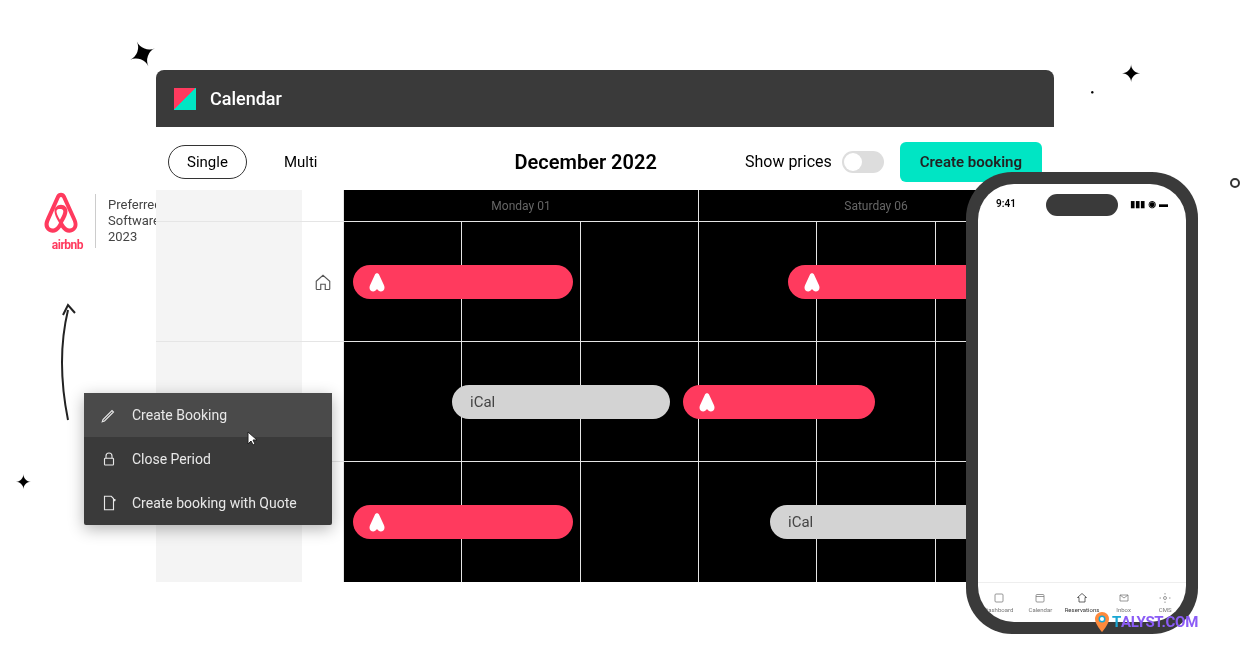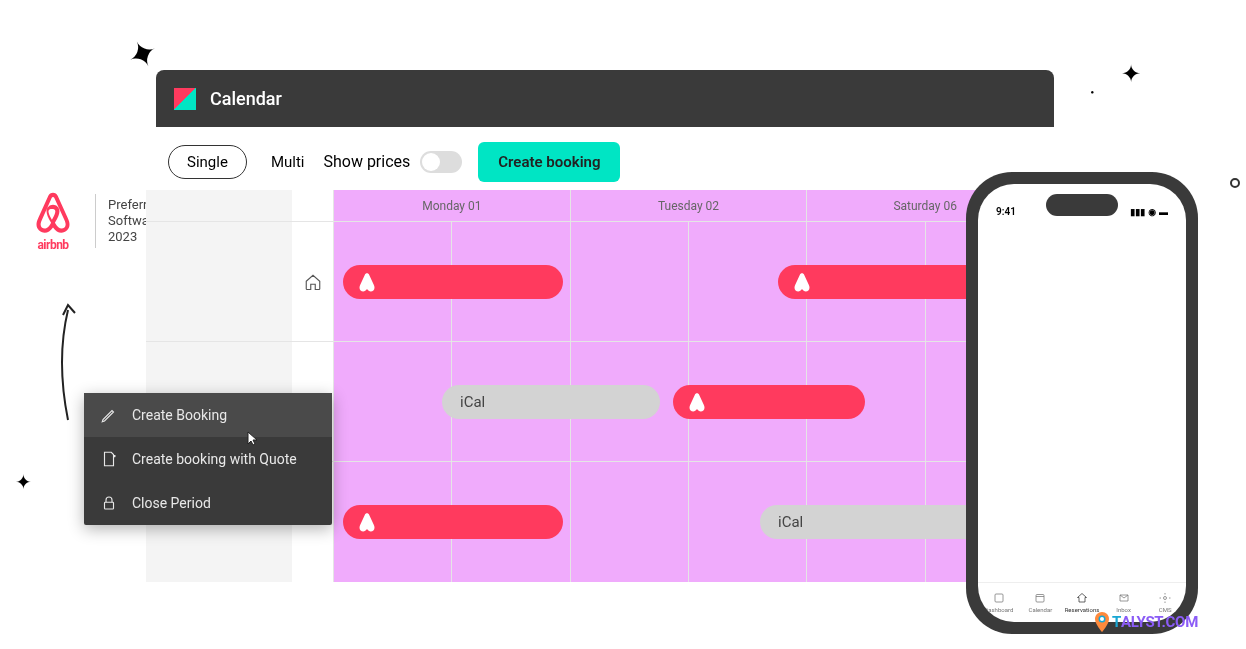--- a/index.html
+++ b/index.html
@@ -7,58 +7,58 @@
 .deco{position:absolute}
 .deco-1{top:34px;left:128px;font-size:36px;transform:rotate(-25deg)}
 .deco-2{top:60px;right:105px;font-size:24px}
 .deco-3{top:88px;right:152px;font-size:6px}
 .deco-4{top:178px;right:6px;width:10px;height:10px;border:2px solid #333;border-radius:50%}
 .deco-5{top:470px;left:15px;font-size:20px}
 .appbar{position:absolute;top:70px;left:156px;width:898px;height:57px;background:#3a3a3a;border-radius:8px 8px 0 0;display:flex;align-items:center;padding-left:18px}
 .logo-sq{width:22px;height:22px;background:linear-gradient(135deg,#ff3a5e 50%,#00e5c4 50%);margin-right:14px}
 .appbar-title{color:#fff;font-size:18px;font-weight:500}
 .toolbar{position:absolute;top:139px;left:156px;width:898px;height:45px;display:flex;align-items:center;padding:0 12px}
-.pill-group{display:flex;gap:5px}
+.pill-group{display:flex;gap:18px}
 .pill{padding:7px 18px;border-radius:20px;font-size:15px;background:#fff;cursor:pointer}
 .pill.active{border:1.5px solid #333}
 .pill:not(.active){border:1.5px solid transparent}
 .month{font-size:20px;font-weight:600;margin-left:auto;margin-right:auto;padding-left:90px}
 .show-prices{display:flex;align-items:center;gap:10px;margin-right:16px}
 .show-prices span{font-size:16px;color:#000000}
 .toggle{width:42px;height:22px;background:#ddd;border-radius:11px;position:relative}
 .toggle::after{content:"";position:absolute;left:2px;top:2px;width:18px;height:18px;background:#fff;border-radius:50%}
 .btn-create{background:#00e5c4;color:#222;font-weight:600;font-size:15px;padding:11px 20px;border:none;border-radius:6px;cursor:pointer}
 .partner{position:absolute;top:190px;left:23px;display:flex;align-items:center;gap:12px}
-.ab-logo{width:60px;text-align:center}
+.ab-logo{width:60px;text-align:right}
 .ab-logo svg{width:44px;height:44px}
 .ab-word{font-size:12px;font-weight:700;color:#ff3a5e;letter-spacing:-.5px}
 .vline{width:1px;height:54px;background:#ccc}
 .partner-txt div{font-size:13px;color:#444;line-height:1.25}
-.cal{position:absolute;top:190px;left:146px;width:898px;background:#f0abfc}
+.cal{position:absolute;top:190px;left:156px;width:898px;background:#000000}
 .cal-row{display:flex;border-bottom:1px solid #e5e5e5}
 .cal-row.header{height:32px}
 .cal-row.body{height:120px;position:relative}
 .prop-col{width:146px;background:#f4f4f4;display:flex;align-items:center;padding-left:10px;font-size:14px;color:#444;flex-shrink:0}
 .icon-col{width:42px;display:flex;align-items:center;justify-content:center;border-right:1px solid #e5e5e5;flex-shrink:0;background:#fff}
 .icon-col svg{width:18px;height:18px;stroke:#555;fill:none;stroke-width:1.5}
 .day-col{flex:1;border-right:1px solid #e5e5e5;display:flex;align-items:center;justify-content:center;font-size:12px;color:#666}
 .bar{position:absolute;height:34px;border-radius:17px;top:50%;transform:translateY(-50%);display:flex;align-items:center;padding-left:14px;z-index:2}
 .bar.airbnb{background:#ff3a5e}
 .bar.ical{background:#d3d3d3;color:#444;font-size:15px;padding-left:18px}
 .bar.airbnb svg{width:20px;height:20px;fill:#fff}
 .ctx{position:absolute;top:393px;left:84px;width:248px;background:#3a3a3a;border-radius:2px;box-shadow:0 4px 16px rgba(0,0,0,.3);z-index:10}
 .ctx-item{display:flex;align-items:center;gap:14px;padding:13px 16px;color:#e8e8e8;font-size:14px;cursor:pointer}
 .ctx-item.hover{background:#4a4a4a}
 .ctx-item svg{width:18px;height:18px;stroke:#e8e8e8;fill:none;stroke-width:1.5}
 .cursor{position:absolute;top:430px;left:244px;z-index:11}
 .arrow-deco{position:absolute;top:300px;left:48px}
 .phone{position:absolute;top:172px;right:48px;width:232px;height:462px;background:#3a3a3a;border-radius:46px;padding:12px;z-index:20}
 .phone-screen{width:100%;height:100%;background:#fff;border-radius:36px;position:relative;overflow:hidden}
 .notch{position:absolute;top:10px;left:50%;transform:translateX(-50%);width:72px;height:22px;background:#3a3a3a;border-radius:12px;z-index:2}
-.status{position:absolute;top:22px;left:0;right:0;display:flex;justify-content:space-between;padding:0 18px;font-size:10px;font-weight:600}
+.status{position:absolute;top:14px;left:0;right:0;display:flex;justify-content:space-between;padding:0 18px;font-size:10px;font-weight:600}
 .status-icons{display:flex;gap:3px;align-items:center;font-size:9px}
 .phone-nav{position:absolute;bottom:0;left:0;right:0;height:40px;display:flex;border-top:1px solid #eee}
 .phone-nav-item{flex:1;display:flex;flex-direction:column;align-items:center;justify-content:center;gap:2px}
 .phone-nav-item span{font-size:6px;color:#777}
 .phone-nav-item svg{width:12px;height:12px;stroke:#777;fill:none;stroke-width:1.5}
 .phone-nav-item.active svg{stroke:#333}
 .phone-nav-item.active span{color:#333}
 .watermark{position:absolute;bottom:15px;right:48px;z-index:25;display:flex;align-items:center;font-weight:700;font-size:15px;letter-spacing:-.3px}
 .wm-pin{width:24px;height:24px;margin-right:-2px}
 .wm-t{color:#19a7d4}
@@ -76,20 +76,21 @@
 <div class="appbar">
   <div class="logo-sq"></div>
   <div class="appbar-title">Calendar</div>
 </div>
 
 <div class="toolbar">
   <div class="pill-group">
     <div class="pill active">Single</div>
     <div class="pill">Multi</div>
   </div>
+  <div class="month">December 2022</div>
   <div class="show-prices">
     <span>Show prices</span>
     <div class="toggle"></div>
   </div>
   <button class="btn-create">Create booking</button>
 </div>
 
 <div class="partner">
   <div class="ab-logo">
     <svg viewBox="0 0 32 32">
@@ -103,21 +104,20 @@
     <div>Software Partner</div>
     <div>2023</div>
   </div>
 </div>
 
 <div class="cal">
   <div class="cal-row header">
     <div class="prop-col"></div>
     <div class="icon-col"></div>
     <div class="day-col">Monday 01</div>
-    <div class="day-col">Tuesday 02</div>
     <div class="day-col">Saturday 06</div>
   </div>
 
   <div class="cal-row body">
     <div class="prop-col"></div>
     <div class="icon-col">
         <svg viewBox="0 0 24 24">
           <path d="M3 11l9-8 9 8v10a1 1 0 01-1 1h-5v-7h-6v7H4a1 1 0 01-1-1V11z"></path>
         </svg>
       </div>
@@ -185,30 +185,30 @@
 
 <div class="ctx">
   <div class="ctx-item hover">
     <svg viewBox="0 0 24 24">
         <path d="M3 21l3-1 12-12-2-2L4 18l-1 3z"></path>
       </svg>
     <span>Create Booking</span>
   </div>
   <div class="ctx-item">
     <svg viewBox="0 0 24 24">
-        <path d="M6 3h9l3 3v15H6V3z M18 8h3 M19.5 6.5v3"></path>
-      </svg>
-    <span>Create booking with Quote</span>
+        <rect x="6" y="11" width="12" height="9" rx="1"></rect>
+        <path d="M8 11V8a4 4 0 018 0v3"></path>
+      </svg>
+    <span>Close Period</span>
   </div>
   <div class="ctx-item">
     <svg viewBox="0 0 24 24">
-        <rect x="6" y="11" width="12" height="9" rx="1"></rect>
-        <path d="M8 11V8a4 4 0 018 0v3"></path>
-      </svg>
-    <span>Close Period</span>
+        <path d="M6 3h9l3 3v15H6V3z M18 8h3 M19.5 6.5v3"></path>
+      </svg>
+    <span>Create booking with Quote</span>
   </div>
 </div>
 
 <svg class="cursor" width="18" height="18">
     <path fill="#fff" stroke="#222" d="M4 2l0 12 3-3 2 4 2-1-2-4 4 0z"></path>
   </svg>
 
 <div class="phone">
   <div class="phone-screen">
     <div class="notch"></div>

